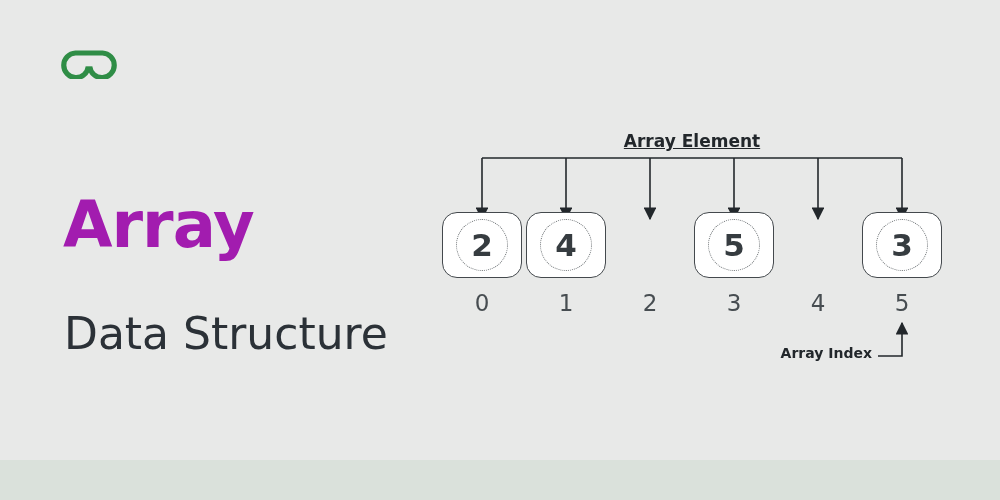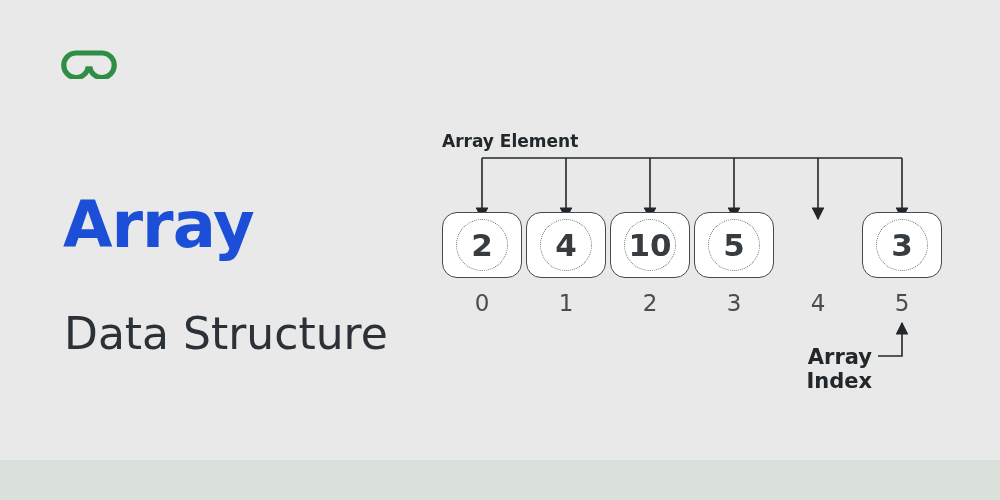--- a/index.html
+++ b/index.html
@@ -14,35 +14,35 @@
   }
   .footer-band {
     position: absolute; left: 0; bottom: 0; width: 1000px; height: 40px;
     background: #dae1db;
   }
   .logo { position: absolute; left: 60px; top: 45px; width: 58px; height: 34px; }
 
   .heading {
     position: absolute; left: 63px; top: 193px;
     font-size: 64px; font-weight: 800; letter-spacing: -1px;
-    color: #1d4ed8; line-height: 1;
+    color: #a21caf; line-height: 1;
   }
   .subheading {
     position: absolute; left: 64px; top: 267px;
     font-size: 44px; font-weight: 500; letter-spacing: 0;
     color: #2b3137; line-height: 1.1; margin-top: 43px;
   }
 
   .element-label {
     position: absolute; left: 442px; top: 131px; width: 500px;
-    font-size: 17px; font-weight: 700; color: #22272b;
+    text-align: center; font-size: 17px; font-weight: 700; color: #22272b; text-decoration: underline;
   }
   .index-label {
     position: absolute; left: 742px; top: 345px; width: 130px;
-    text-align: right; font-size: 21px; font-weight: 700; color: #22272b;
+    text-align: right; font-size: 14px; font-weight: 700; color: #22272b;
   }
 
   .arrows-overlay {
     position: absolute; left: 0; top: 0; width: 1000px; height: 500px;
     pointer-events: none;
   }
 
   .cell {
     position: absolute; top: 212px; width: 80px; height: 66px;
     background: #ffffff; border: 1.5px solid #44494d; border-radius: 15px;
@@ -105,25 +105,20 @@
   <div class="cell" style="left:442px">
     <div class="dotted-circle">
       <span class="cell-value">2</span>
     </div>
   </div>
   <div class="cell" style="left:526px">
     <div class="dotted-circle">
       <span class="cell-value">4</span>
     </div>
   </div>
-  <div class="cell" style="left:610px">
-    <div class="dotted-circle">
-      <span class="cell-value">10</span>
-    </div>
-  </div>
   <div class="cell" style="left:694px">
     <div class="dotted-circle">
       <span class="cell-value">5</span>
     </div>
   </div>
   <div class="cell" style="left:862px">
     <div class="dotted-circle">
       <span class="cell-value">3</span>
     </div>
   </div>

